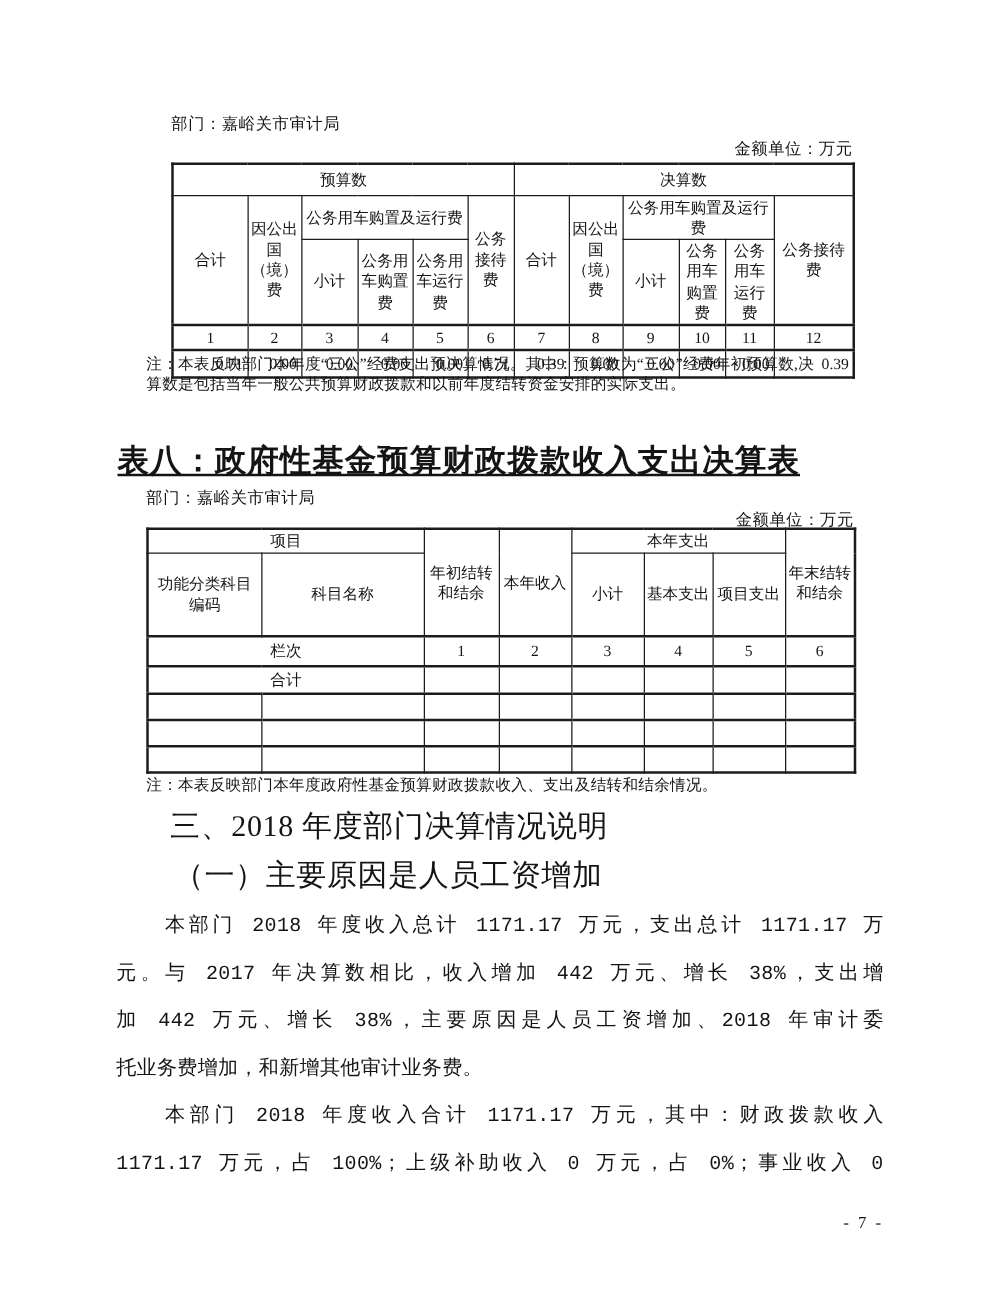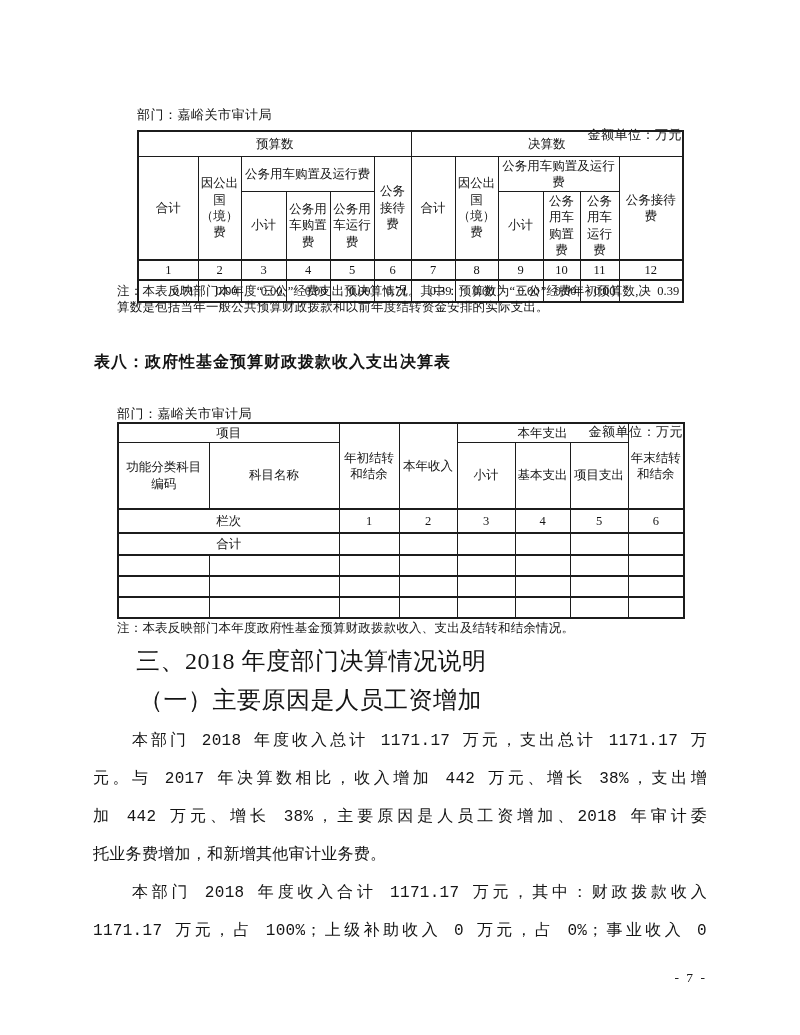--- a/index.html
+++ b/index.html
@@ -1,21 +1,21 @@
 <!DOCTYPE html>
 <html><head>
 <meta charset="utf-8">
 <style>
   * { margin:0; padding:0; box-sizing:border-box; }
   html,body { background:#fff; }
   .page {
     position:relative; width:800px; height:1035px; background:#ffffff;
     font-family:"Liberation Serif","DejaVu Serif",serif; color:#141414; overflow:hidden;
   }
-  .meta { position:absolute; font-size:13px; letter-spacing:0.5px; white-space:nowrap;margin-top:16px; }
+  .meta { position:absolute; font-size:13px; letter-spacing:0.5px; white-space:nowrap; }
   .unit { text-align:right; }
   .note { position:absolute; font-size:12.5px; line-height:16px; letter-spacing:0.2px; }
 
   table.t { position:absolute; border-collapse:collapse; table-layout:fixed; }
   table.t td {
     border:1px solid #1c1c1c; text-align:center; vertical-align:middle;
     font-size:12.5px; line-height:1.3; padding:1px 2px; word-break:break-all;
   }
   .t1 { left:137px; top:130px; width:545px; border:2px solid #1c1c1c; }
   .t2 { left:117px; top:422px; width:566px; border:2px solid #1c1c1c; }
@@ -27,21 +27,21 @@
   .t1 tr.idx td, .t1 tr.val td { border-top-width:2px; }
   .t1 tr.val td { text-align:right; padding-right:3px; }
 
   .t2 tr.r1 { height:19px; }
   .t2 tr.r2 { height:66px; }
   .t2 tr.idx { height:24px; }
   .t2 tr.total { height:22px; }
   .t2 tr.empty { height:21px; }
   .t2 tr.idx td, .t2 tr.total td, .t2 tr.empty td { border-top-width:2px; }
 
-  .tbl-title { position:absolute; left:94px; top:352px; font-size:16px; font-weight:bold; letter-spacing:1px; white-space:nowrap; }
+  .tbl-title { position:absolute; left:94px; top:352px; font-size:25px; font-weight:bold; letter-spacing:1px; white-space:nowrap;text-decoration:underline; }
 
   .h-sec { position:absolute; font-size:24px; letter-spacing:0.5px; white-space:nowrap; }
   .para { position:absolute; left:93px; top:722px; width:614px; }
   .para .line { height:38px; line-height:38px; font-size:16px; letter-spacing:0.3px; white-space:nowrap; overflow:hidden;font-family:Liberation Mono, monospace; }
   .para .line.fill { text-align:justify; text-align-last:justify; white-space:normal; word-break:break-all; height:38px; }
   .para .line.indent { text-indent:39px; }
   .pageno { position:absolute; right:93px; top:970px; font-size:13.5px; letter-spacing:2px; }
 </style>
 </head>
 <body>

